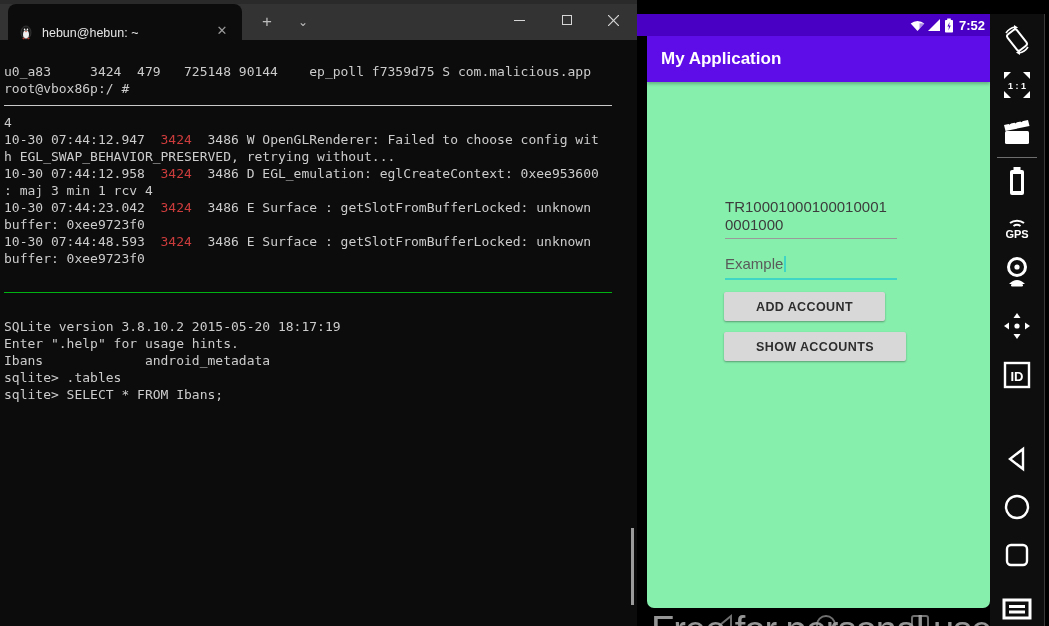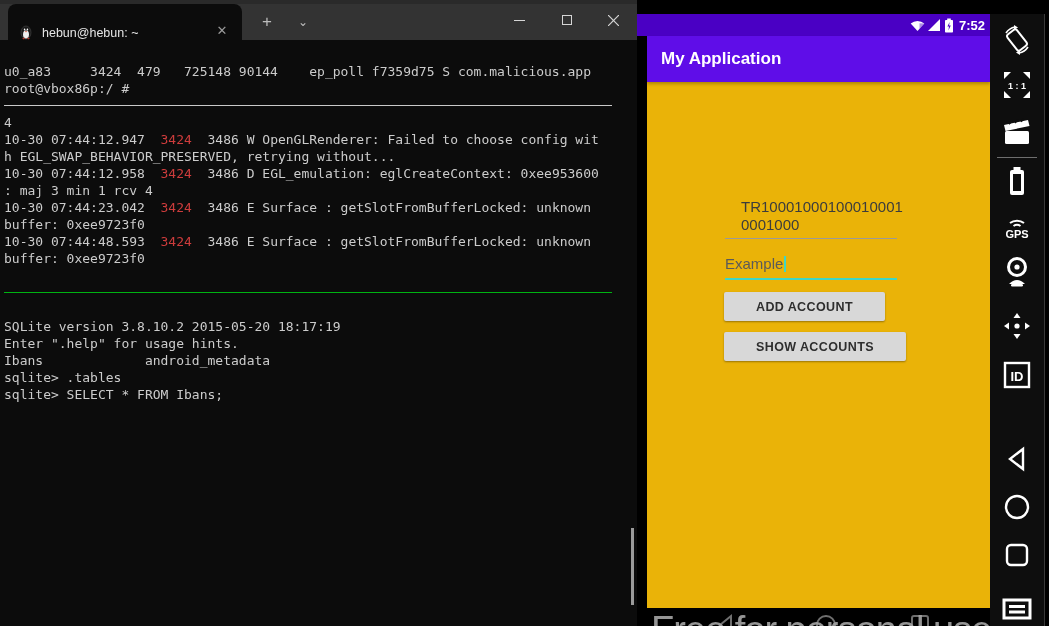--- a/index.html
+++ b/index.html
@@ -38,27 +38,27 @@
   .tmux-bar { position:absolute; left:0; top:606px; width:614px; height:18px; background:#11a311;
               color:#0c0c0c; font-family:"DejaVu Sans Mono","Liberation Mono",monospace; font-size:13px;
               display:flex; align-items:center; justify-content:space-between; padding:0 4px; }
 
   
   .emulator { position:absolute; left:637px; top:0; width:412px; height:626px; background:#000;margin-top:14px; }
   .status-bar { position:absolute; left:0; top:0; width:353px; height:22px; background:#4a00c4;
                 display:flex; align-items:center; justify-content:flex-end; padding-right:5px; gap:3px; }
   .status-time { color:#fff; font-size:13px; font-weight:bold; margin-left:2px; }
 
-  .app-window { position:absolute; left:10px; top:22px; width:343px; height:572px; background:#eab308; }
+  .app-window { position:absolute; left:10px; top:22px; width:343px; height:572px; background:#86efac;border-radius:7px; }
   .app-bar { position:absolute; left:0; top:0; width:343px; height:46px; background:#5f0de8;
              display:flex; align-items:center; padding-left:14px; box-shadow:0 2px 3px rgba(0,0,0,0.25); }
   .app-bar-title { color:#fff; font-size:17px; font-weight:bold; }
   .app-content { position:absolute; left:0; top:46px; width:343px; height:526px; }
 
-  .field1 { position:absolute; left:94px; top:116px; width:174px; font-size:15px; color:#3c3c3c; line-height:18px; }
+  .field1 { position:absolute; left:78px; top:116px; width:174px; font-size:15px; color:#3c3c3c; line-height:18px; }
   .field1-underline { position:absolute; left:78px; top:156px; width:172px; border-top:1px solid #9a9a9a; }
   .field2 { position:absolute; left:78px; top:172px; width:174px; font-size:15px; color:#5a5a5a; line-height:20px; }
   .cursor { display:inline-block; width:2px; height:16px; background:#3fd6c5; vertical-align:text-bottom; margin-left:1px; }
   .field2-underline { position:absolute; left:78px; top:196px; width:172px; border-top:2px solid #3fd6c5; }
 
   .abtn { position:absolute; left:77px; height:29px; background:#d8d8d8; border:none; border-radius:2px;
           color:#2e2e2e; font-family:"Liberation Sans",sans-serif; font-size:12.5px; font-weight:bold;
           letter-spacing:0.4px; padding:0 32px; box-shadow:0 1px 2px rgba(0,0,0,0.35); }
   .abtn1 { top:210px; }
   .abtn2 { top:250px; }

